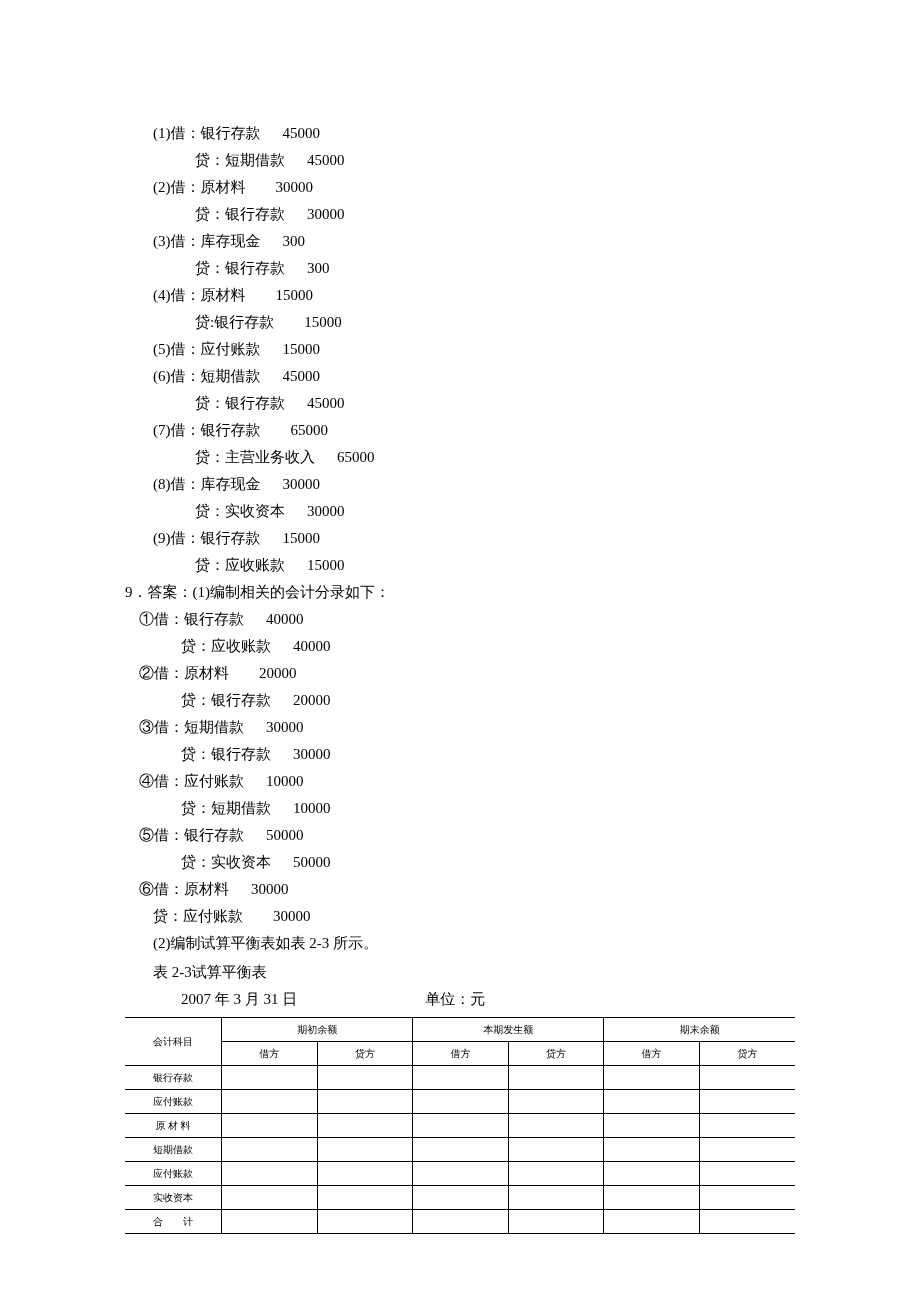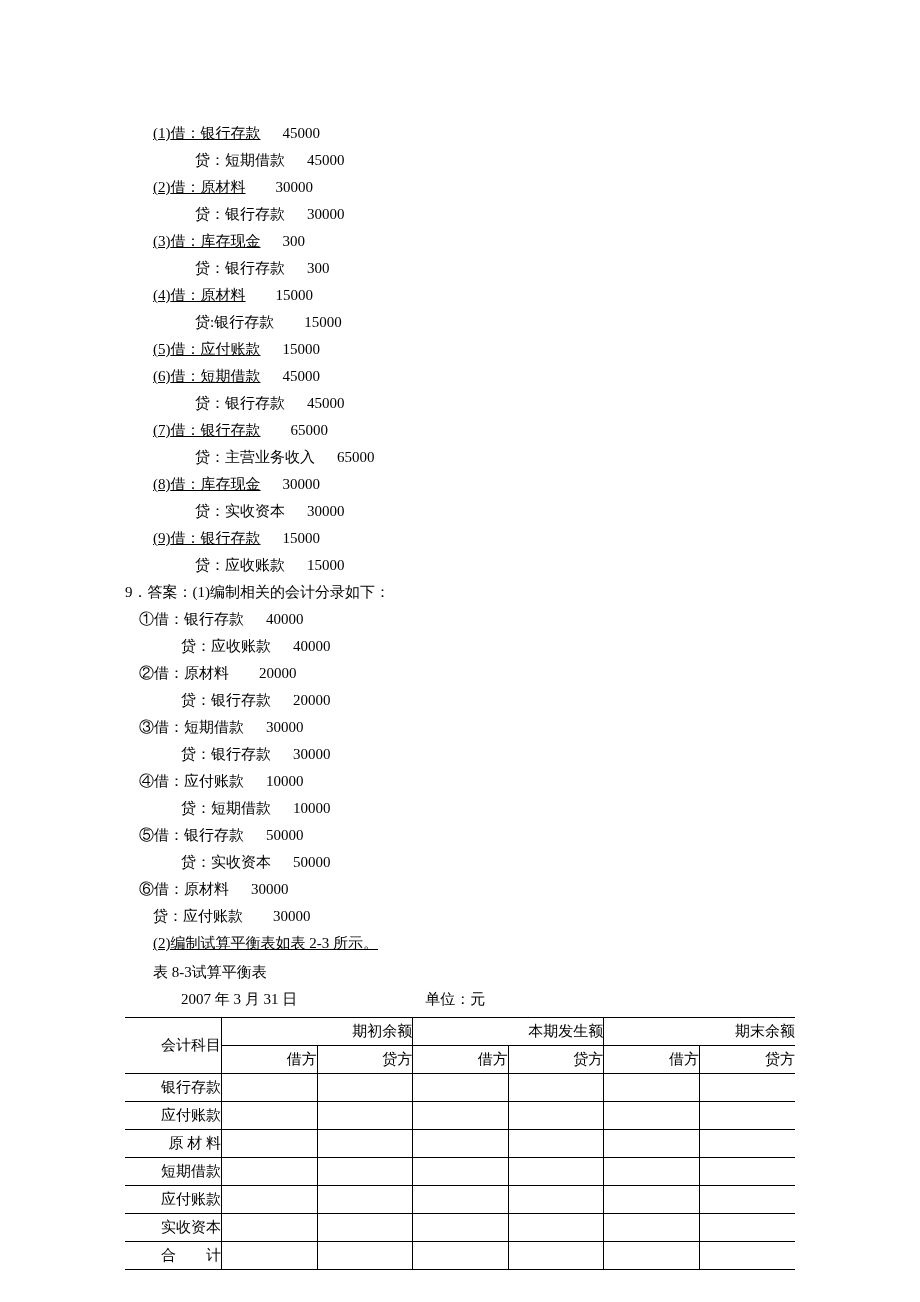--- a/index.html
+++ b/index.html
@@ -14,21 +14,20 @@
       color: #000;
       background: #fff;
       width: 920px;
       padding: 120px 125px 60px 125px;
     }
     .content {
       width: 100%;
     }
     .entry {
       margin-left: 28px;
-      text-decoration: underline;
     }
     .entry-credit {
       margin-left: 70px;
     }
     .section-2 {
       margin-left: 0;
     }
     .sub-entry {
       margin-left: 14px;
     }
@@ -49,24 +48,24 @@
       display: inline-block;
       width: 128px;
     }
     table {
       width: 100%;
       border-collapse: collapse;
       margin-top: 4px;
     }
     th, td {
       border: 1px solid #000;
-      text-align: right;
+      text-align: center;
       height: 24px;
       font-weight: normal;
-      font-size: 15px;
+      font-size: 10px;
     }
     table tr:first-child th {
       border-top: 1.5px solid #000;
     }
     table tr:last-child td {
       border-bottom: 1.5px solid #000;
     }
     table th:first-child,
     table td:first-child {
       border-left: none;
@@ -200,21 +199,21 @@
       <span>⑥</span><span>借：原材料</span><span class="amount">30000</span>
     </div>
     <div class="sub-entry-credit-indent">
       <span>贷：应付账款</span><span class="amount-wide">30000</span>
     </div>
   </div>
 
   <div class="entry">(2)编制试算平衡表如表 2-3 所示。</div>
 
   <div class="table-heading">
-    <span>表 8-3</span><span style="">试算平衡表</span>
+    <span>表 2-3</span><span style="">试算平衡表</span>
   </div>
   <div class="table-date">
     <span>2007 年 3 月  31 日</span><span class="inline-gap"></span><span>单位：元</span>
   </div>
 
   <table>
     <tbody>
         <tr>
       <th rowspan="2" class="col-account">会计科目</th>
       <th colspan="2">期初余额</th>

